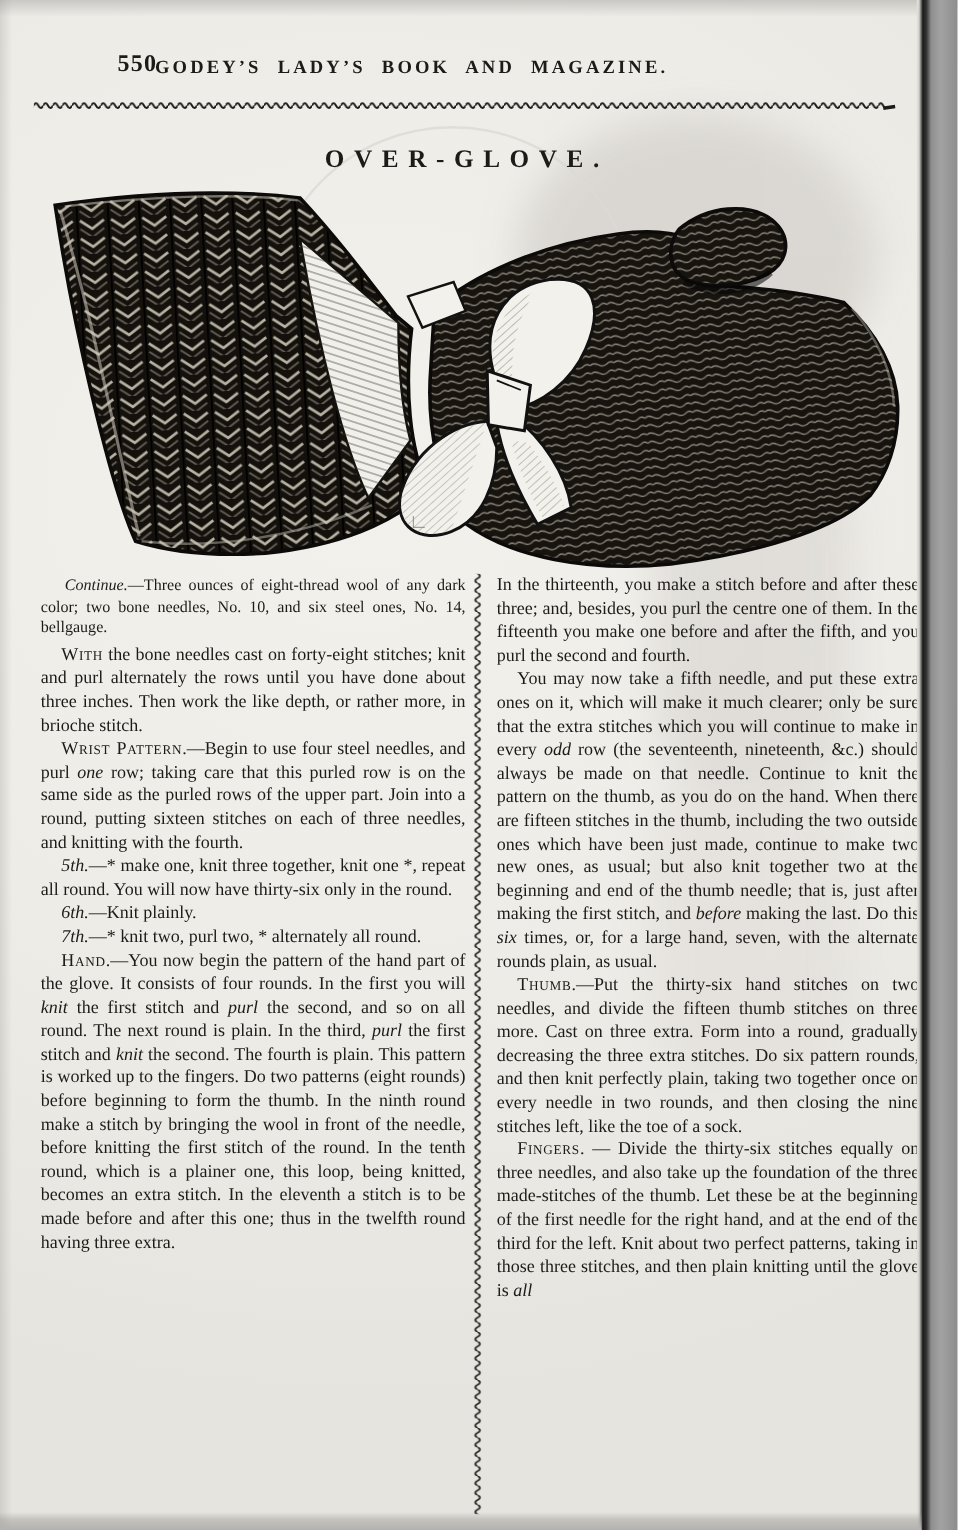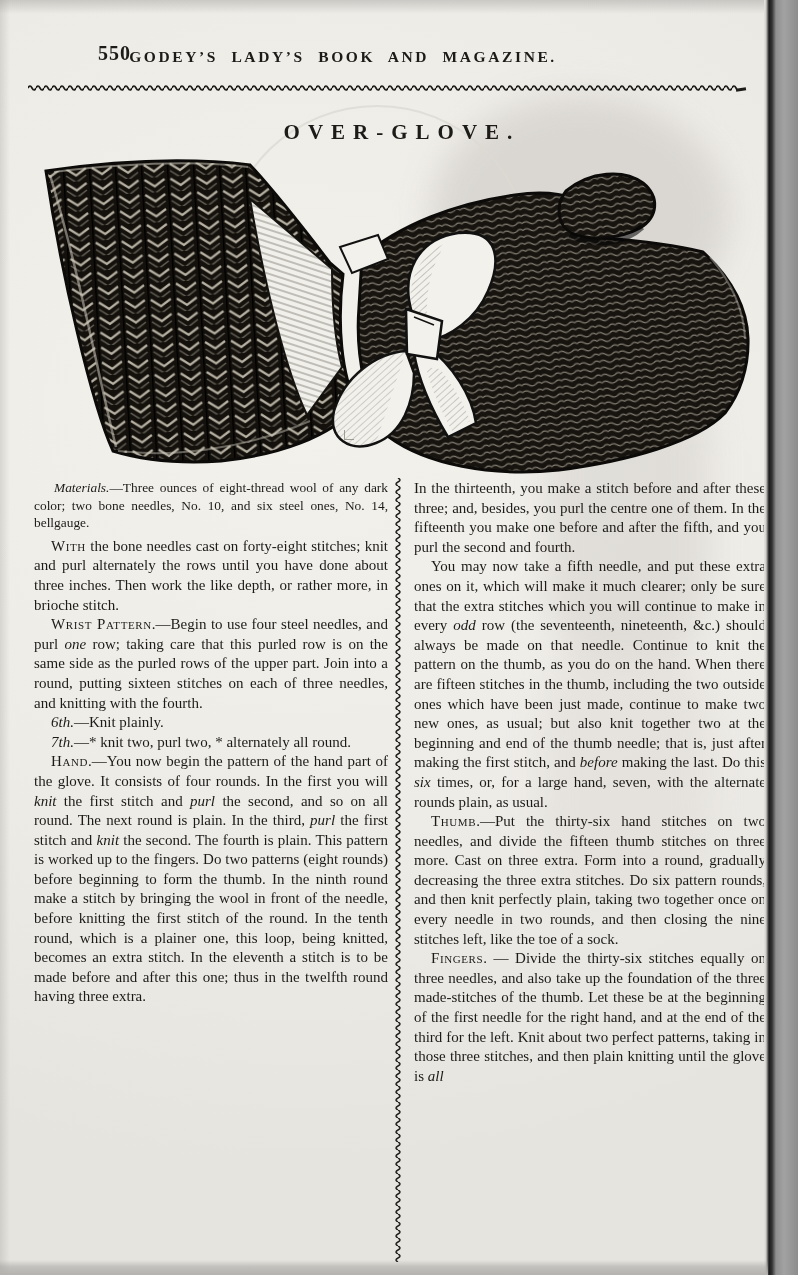--- a/index.html
+++ b/index.html
@@ -21,21 +21,21 @@
   .blob.b2{left:545px;top:360px;width:165px;height:300px;background:#d9d6d1;opacity:.65;border-radius:30%;}
   .blob.b3{left:540px;top:640px;width:170px;height:260px;background:#ddd9d4;opacity:.45;border-radius:35%;}
   .ghost-circle{position:absolute;left:225px;top:105px;width:300px;height:290px;border:2px solid #dcd9d3;border-radius:50%;opacity:.8;}
 
   .pagenum{position:absolute;left:50px;top:42px;font-size:20px;font-weight:bold;letter-spacing:1px;margin-left:48px;}
   .header{position:absolute;left:0;top:48px;width:686px;text-align:center;
     font-size:15.5px;font-weight:bold;letter-spacing:2.6px;word-spacing:7px;}
   .hrule{position:absolute;left:28px;top:82px;}
   .hrule-dash{position:absolute;left:736px;top:88px;width:10px;height:3px;background:#1d1b18;transform:rotate(-8deg);}
   .title{position:absolute;left:0;top:120px;width:778px;text-align:center;
-    font-size:21px;font-weight:bold;letter-spacing:8px;padding-left:13px;}
+    font-size:21px;font-weight:bold;letter-spacing:8px;}
 
   .engraving{position:absolute;left:10px;top:155px;width:752px;height:322px;}
 
   .cols{position:absolute;left:0;top:479px;width:798px;}
   .col{position:absolute;top:0;text-align:justify;font-size:15px;line-height:19.6px;
     hyphens:auto;-webkit-hyphens:auto;}
   #colL{left:34px;width:354px;}
   #colR{left:414px;width:352px;font-family:Liberation Serif, serif;}
   .col p{margin:0;text-indent:17px;}
   .col p.noindent{text-indent:0;}
@@ -134,23 +134,24 @@
       <path d="M430,214 C446,234 456,254 460,266 L442,276 C430,254 420,230 416,212 Z" fill="url(#bowHatch)" opacity="0.55"></path>
       <path d="M396,154 L432,166 L427,204 L397,199 Z" fill="#f3f1ec" stroke="#111" stroke-width="2.5"></path>
       <path d="M404,162 L424,170" stroke="#111" stroke-width="1.5" fill="none"></path>
     </g>
   </svg>
 
   <div class="pencil-mark"></div>
 
   <div class="cols">
     <div class="col" id="colL">
-        <p class="materials"><span class="it">Materials.</span><span>—Three ounces of eight-thread wool of any dark color; two bone needles, No. 10, and six steel ones, No. 14, bellgauge.</span></p>
+        <p class="materials"><span class="it">Continue.</span><span>—Three ounces of eight-thread wool of any dark color; two bone needles, No. 10, and six steel ones, No. 14, bellgauge.</span></p>
         <p><span class="sc">With</span><span> the bone needles cast on forty-eight stitches; knit and purl alternately the rows until you have done about three inches.  Then work the like depth, or rather more, in brioche stitch.</span></p>
         <p><span class="sc">Wrist Pattern</span><span>.—Begin to use four steel needles, and purl </span><span class="it">one</span><span> row; taking care that this purled row is on the same side as the purled rows of the upper part.  Join into a round, putting sixteen stitches on each of three needles, and knitting with the fourth.</span></p>
+        <p><span class="it">5th.</span><span>—* make one, knit three together, knit one *, repeat all round.  You will now have thirty-six only in the round.</span></p>
         <p><span class="it">6th.</span><span>—Knit plainly.</span></p>
         <p><span class="it">7th.</span><span>—* knit two, purl two, * alternately all round.</span></p>
         <p><span class="sc">Hand</span><span>.—You now begin the pattern of the hand part of the glove.  It consists of four rounds.  In the first you will </span><span class="it">knit</span><span> the first stitch and </span><span class="it">purl</span><span> the second, and so on all round.  The next round is plain.  In the third, </span><span class="it">purl</span><span> the first stitch and </span><span class="it">knit</span><span> the second.  The fourth is plain.  This pattern is worked up to the fingers.  Do two patterns (eight rounds) before beginning to form the thumb.  In the ninth round make a stitch by bringing the wool in front of the needle, before knitting the first stitch of the round.  In the tenth round, which is a plainer one, this loop, being knitted, becomes an extra stitch.  In the eleventh a stitch is to be made before and after this one; thus in the twelfth round having three extra.</span></p>
       </div>
     <div class="col" id="colR">
         <p class="noindent"><span>In the thirteenth, you make a stitch before and after these three; and, besides, you purl the centre one of them.  In the fifteenth you make one before and after the fifth, and you purl the second and fourth.</span></p>
         <p><span>You may now take a fifth needle, and put these extra ones on it, which will make it much clearer; only be sure that the extra stitches which you will continue to make in every </span><span class="it">odd</span><span> row (the seventeenth, nineteenth, &amp;c.) should always be made on that needle.  Continue to knit the pattern on the thumb, as you do on the hand.  When there are fifteen stitches in the thumb, including the two outside ones which have been just made, continue to make two new ones, as usual; but also knit together two at the beginning and end of the thumb needle; that is, just after making the first stitch, and </span><span class="it">before</span><span> making the last.  Do this </span><span class="it">six</span><span> times, or, for a large hand, seven, with the alternate rounds plain, as usual.</span></p>
         <p><span class="sc">Thumb</span><span>.—Put the thirty-six hand stitches on two needles, and divide the fifteen thumb stitches on three more.  Cast on three extra.  Form into a round, gradually decreasing the three extra stitches.  Do six pattern rounds, and then knit perfectly plain, taking two together once on every needle in two rounds, and then closing the nine stitches left, like the toe of a sock.</span></p>
         <p><span class="sc">Fingers</span><span>. — Divide the thirty-six stitches equally on three needles, and also take up the foundation of the three made-stitches of the thumb.  Let these be at the beginning of the first needle for the right hand, and at the end of the third for the left.  Knit about two perfect patterns, taking in those three stitches, and then plain knitting until the glove is </span><span class="it">all</span></p>
       </div>

